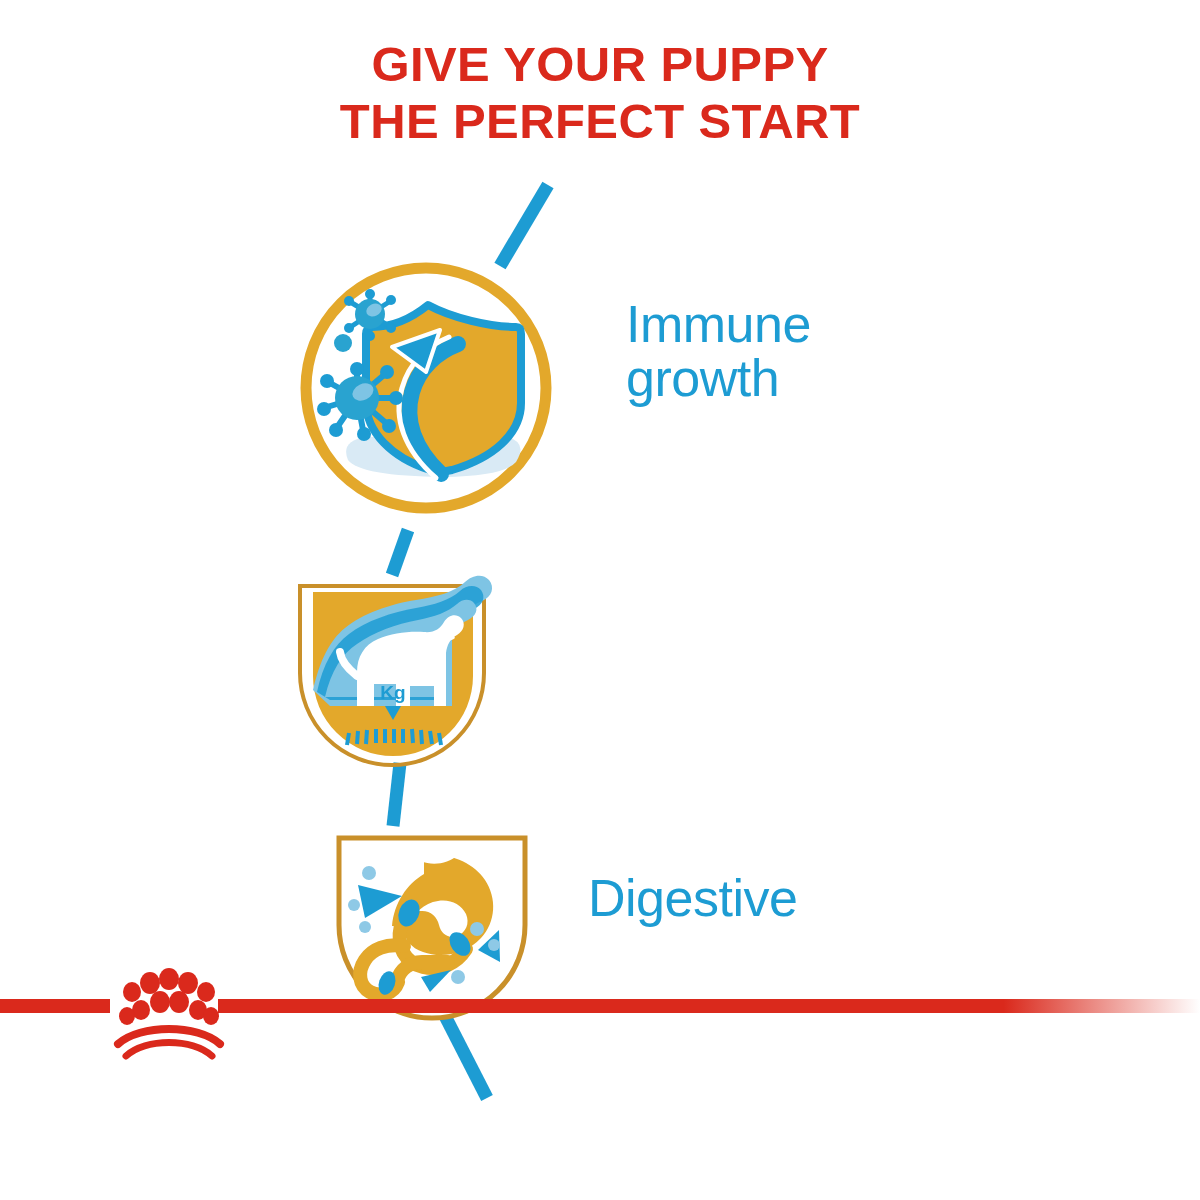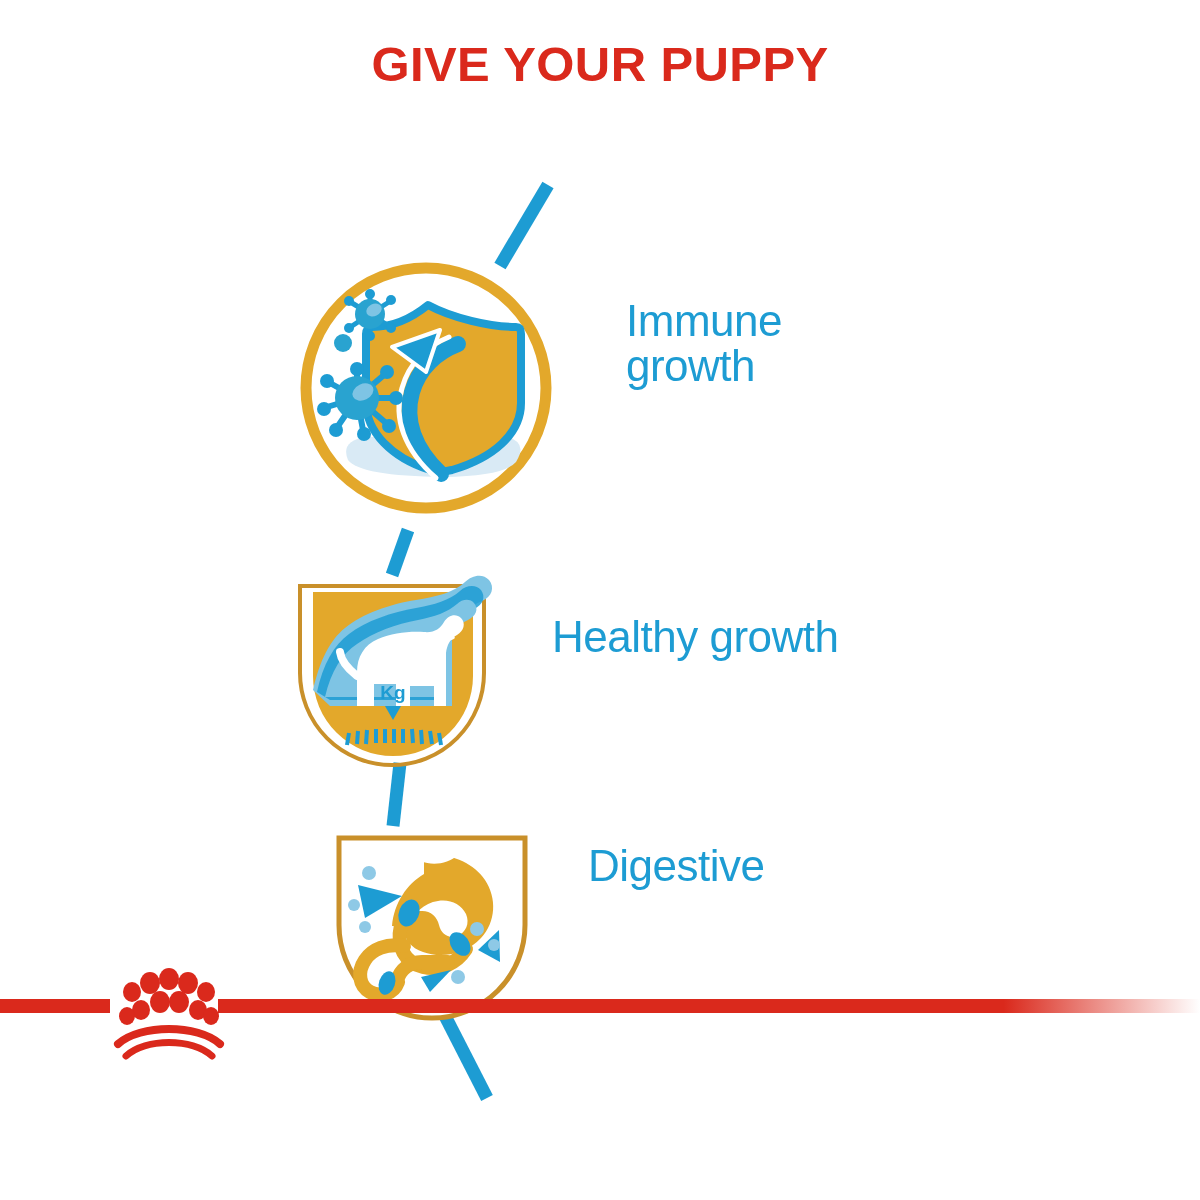--- a/index.html
+++ b/index.html
@@ -37,49 +37,50 @@
     letter-spacing: 0.4px;
   }
   .headline .l1, .headline .l2 { display: block; white-space: nowrap; }
 
   
   .benefit-text {
     position: absolute;
     color: #1d9cd3;
     font-family: "Liberation Sans", sans-serif;
     font-weight: 400;
-    font-size: 44px;
+    font-size: 52px;
     line-height: 1.03;
     letter-spacing: -0.5px;
   }
   .benefit-text span { display: block; white-space: nowrap; }
 
   #benefit-text-1 { left: 626px; top: 298px; }
   #benefit-text-2 { left: 552px; top: 614px; }
-  #benefit-text-3 { left: 588px; top: 843px; }
+  #benefit-text-3 { left: 588px; top: 872px; }
 
   
   .art { position: absolute; left: 0; top: 0; }
 
   
   .footer {
     position: absolute;
     left: 0;
     bottom: 0;
     width: 1200px;
     height: 140px;
   }
 </style>
 </head>
 <body>
 
 <div class="canvas">
 
   <div class="headline">
     <span class="l1">GIVE YOUR PUPPY</span>
+    <span class="l2">THE PERFECT START</span>
   </div>
 
   <svg class="art" width="1200" height="1200" viewBox="0 0 1200 1200">
 
     <g>
       <line x1="548" y1="185" x2="500" y2="266" stroke="#1d9cd3" stroke-width="13" stroke-linecap="butt"></line>
       <line x1="408" y1="530" x2="392" y2="575" stroke="#1d9cd3" stroke-width="13" stroke-linecap="butt"></line>
       <line x1="400" y1="763" x2="393" y2="826" stroke="#1d9cd3" stroke-width="13" stroke-linecap="butt"></line>
       <line x1="443" y1="1012" x2="487" y2="1098" stroke="#1d9cd3" stroke-width="13" stroke-linecap="butt"></line>
     </g>
@@ -283,21 +284,20 @@
       </g>
     </g>
   </svg>
 
   <div class="benefit-text" id="benefit-text-1">
     <span>Immune</span>
     <span>growth</span>
   </div>
 
   <div class="benefit-text" id="benefit-text-2">
-    <span>Healthy growth</span>
   </div>
 
   <div class="benefit-text" id="benefit-text-3">
     <span>Digestive</span>
   </div>
 
   <svg class="footer" viewBox="0 0 1200 140">
     <defs>
       <linearGradient id="ruleFade" x1="0" y1="0" x2="1" y2="0">
         <stop offset="0" stop-color="#da291c" stop-opacity="1"></stop>

